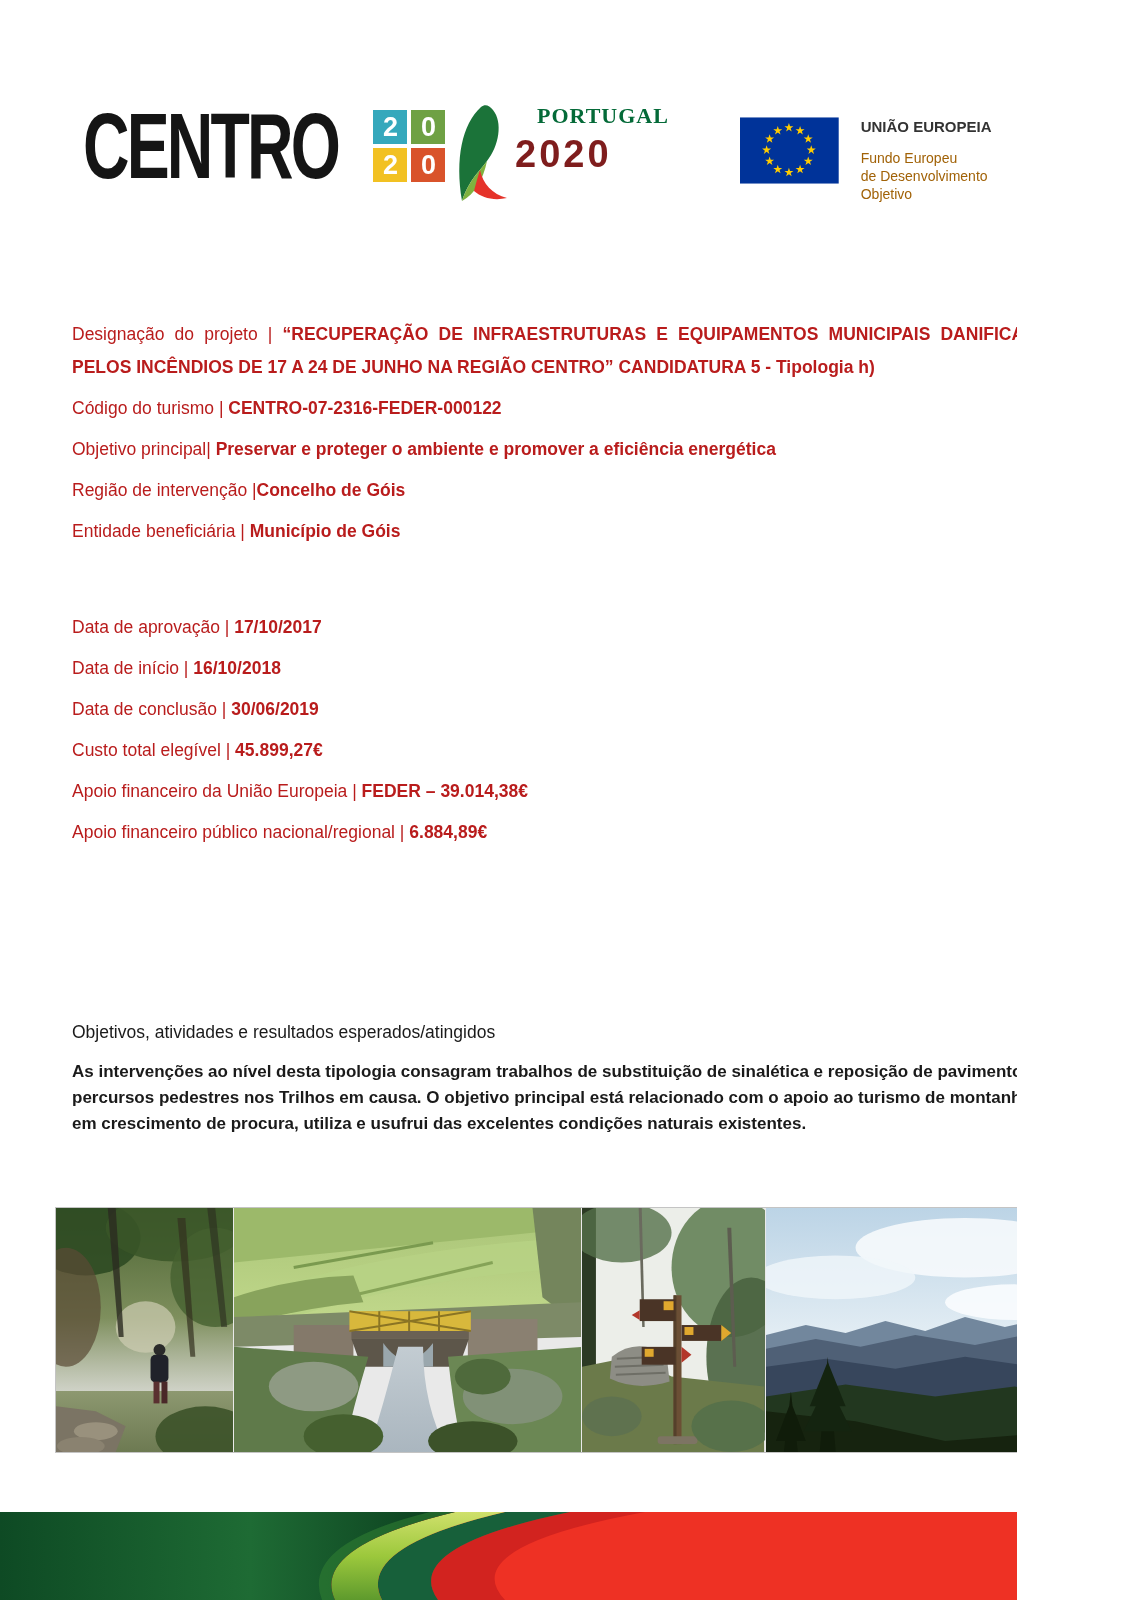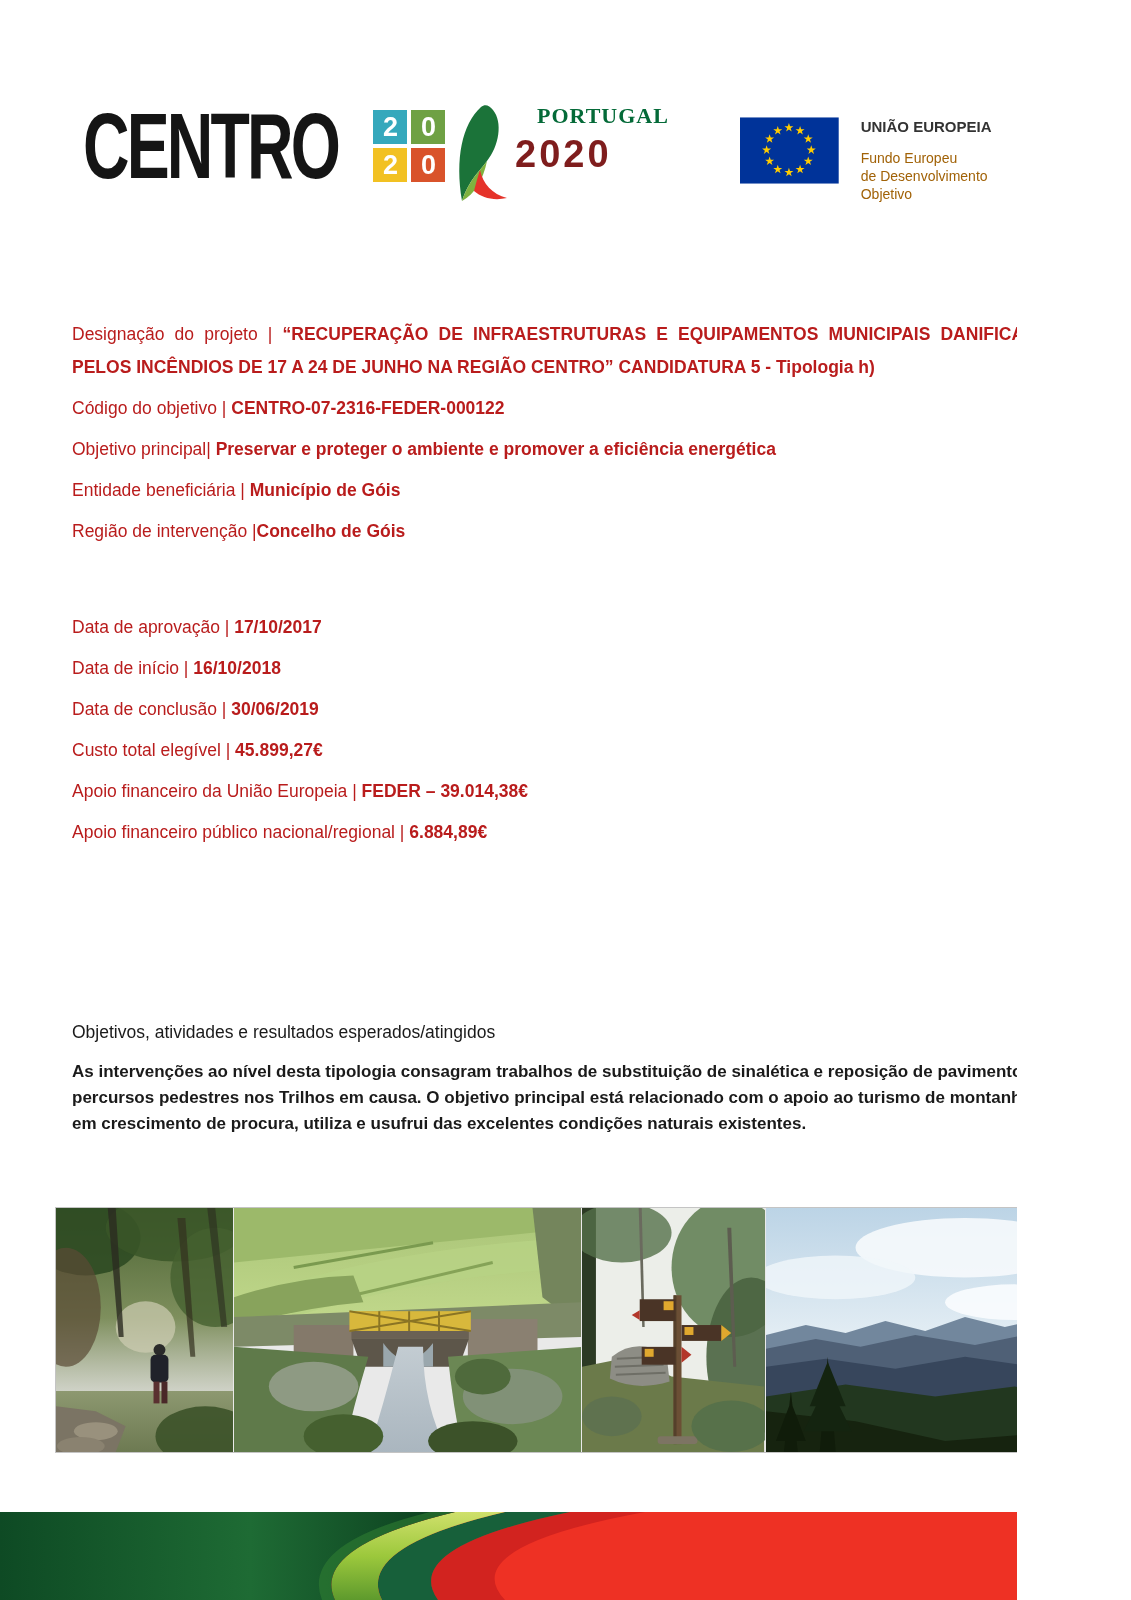--- a/index.html
+++ b/index.html
@@ -98,24 +98,24 @@
       <span class="eu-title" style="display:block">UNIÃO EUROPEIA</span>
       <span class="eu-sub" style="display:block">
         <span style="display:block">Fundo Europeu</span>
         <span style="display:block">de Desenvolvimento Objetivo</span>
       </span>
     </span>
   </div>
 
   <div class="content">
     <p class="field justified"><span>Designação do projeto | </span><span class="val">“RECUPERAÇÃO DE INFRAESTRUTURAS E EQUIPAMENTOS MUNICIPAIS DANIFICADOS PELOS INCÊNDIOS DE 17 A 24 DE JUNHO NA REGIÃO CENTRO” CANDIDATURA 5 - Tipologia h)</span></p>
-    <p class="field"><span>Código do objetivo | </span><span class="val">CENTRO-07-2316-FEDER-000122</span></p>
+    <p class="field"><span>Código do turismo | </span><span class="val">CENTRO-07-2316-FEDER-000122</span></p>
     <p class="field"><span>Objetivo principal| </span><span class="val">Preservar e proteger o ambiente e promover a eficiência energética</span></p>
+    <p class="field"><span>Região de intervenção |</span><span class="val">Concelho de Góis</span></p>
     <p class="field"><span>Entidade beneficiária | </span><span class="val">Município de Góis</span></p>
-    <p class="field"><span>Região de intervenção |</span><span class="val">Concelho de Góis</span></p>
     <p class="field gap-before"><span>Data de aprovação | </span><span class="val">17/10/2017</span></p>
     <p class="field"><span>Data de início | </span><span class="val">16/10/2018</span></p>
     <p class="field"><span>Data de conclusão | </span><span class="val">30/06/2019</span></p>
     <p class="field"><span>Custo total elegível | </span><span class="val">45.899,27€</span></p>
     <p class="field"><span>Apoio financeiro da União Europeia | </span><span class="val">FEDER – 39.014,38€</span></p>
     <p class="field"><span>Apoio financeiro público nacional/regional | </span><span class="val">6.884,89€</span></p>
 
     <p class="obj-heading">Objetivos, atividades e resultados esperados/atingidos</p>
     <p class="obj-paragraph">As intervenções ao nível desta tipologia consagram trabalhos de substituição de sinalética e reposição de pavimentos dos percursos pedestres nos Trilhos em causa. O objetivo principal está relacionado com o apoio ao turismo de montanha que, em crescimento de procura, utiliza e usufrui das excelentes condições naturais existentes.</p>
   </div>

